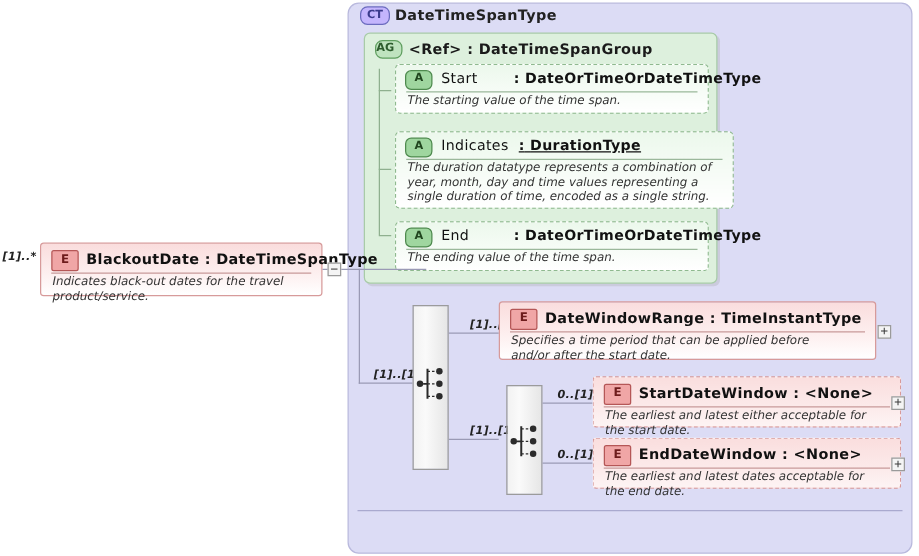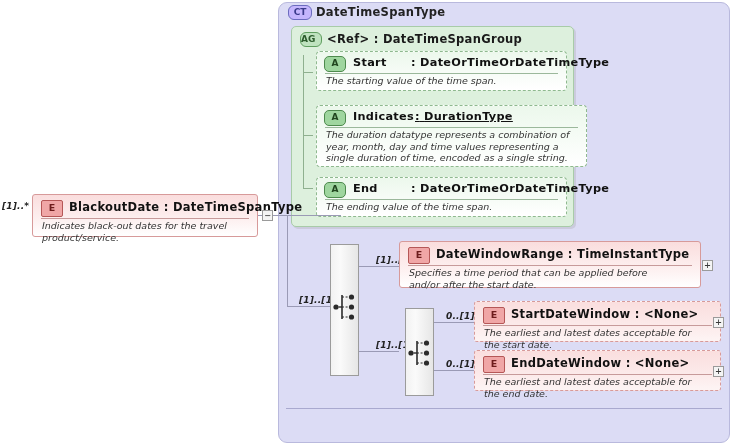--- a/index.html
+++ b/index.html
@@ -50,21 +50,21 @@
     background:linear-gradient(to bottom,#ecf8ec 0%,#ffffff 100%);
     border:1px dashed #8fb98f;border-radius:4px;
   }
   .a-tag{
     position:absolute;left:7px;top:4px;width:20px;height:14px;
     background:#9fd69f;border:1px solid #4e8a4e;border-radius:5px;
     font-size:9px;font-weight:bold;color:#21461f;text-align:center;line-height:12px;
   }
   .a-name{
     position:absolute;top:3px;height:15px;line-height:15px;
-    font-size:11.3px;font-weight:bold;color:#111;letter-spacing:.3px;white-space:nowrap;
+    font-size:11.3px;font-weight:normal;color:#111;letter-spacing:.3px;white-space:nowrap;
   }
   .a-type{
     position:absolute;top:3px;height:15px;line-height:15px;
     font-size:11.3px;font-weight:bold;color:#111;letter-spacing:.3px;white-space:nowrap;
   }
   .a-rule{position:absolute;left:8px;right:8px;top:21px;height:1px;background:#9bb89b;}
   .a-doc{
     position:absolute;left:9px;right:7px;top:23px;
     font-size:9.5px;font-style:italic;color:#333;line-height:11.5px;
   }
@@ -235,21 +235,21 @@
 
   <div class="ln h abs" style="left:434px;top:322px;width:40px;"></div>
   <div class="card" style="left:446px;top:311px;">0..[1]</div>
   <div class="ln h abs" style="left:434px;top:370px;width:40px;"></div>
   <div class="card" style="left:446px;top:359px;">0..[1]</div>
 
   <div class="abs el-box dashed" style="left:474px;top:301px;width:247px;height:41px;">
     <div class="e-tag">E</div>
     <div class="e-title" style="left:36px;">StartDateWindow : &lt;None&gt;</div>
     <div class="e-rule"></div>
-    <div class="e-doc">The earliest and latest dates acceptable for the start date.</div>
+    <div class="e-doc">The earliest and latest either acceptable for the start date.</div>
   </div>
   <div class="tgl" style="left:713px;top:317px;">+</div>
 
   <div class="abs el-box dashed" style="left:474px;top:350px;width:247px;height:41px;">
     <div class="e-tag">E</div>
     <div class="e-title" style="left:36px;">EndDateWindow : &lt;None&gt;</div>
     <div class="e-rule"></div>
     <div class="e-doc">The earliest and latest dates acceptable for the end date.</div>
   </div>
   <div class="tgl" style="left:713px;top:366px;">+</div>

